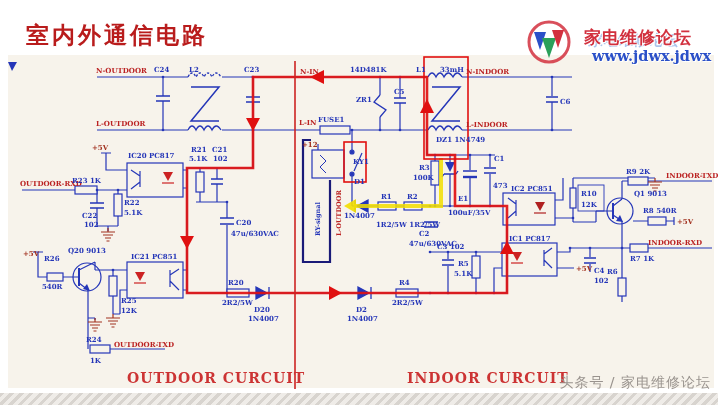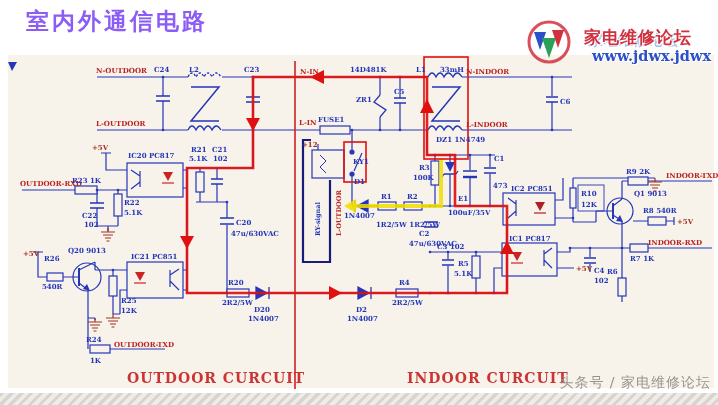--- a/index.html
+++ b/index.html
@@ -1,20 +1,20 @@
 <!DOCTYPE html>
 <html><head>
 <meta charset="utf-8">
 <style>
   html,body{margin:0;padding:0;background:#ffffff;}
   .stage{position:relative;width:718px;height:405px;background:#ffffff;overflow:hidden;
          font-family:"Liberation Sans",sans-serif;}
   .stage svg{position:absolute;left:0;top:0;}
-  .page-title{position:absolute;left:26px;top:6px;font-size:23px;font-weight:bold;
-              color:#8b5cf6;letter-spacing:3px;font-family:Liberation Mono, monospace;}
+  .page-title{position:absolute;left:26px;top:20px;font-size:23px;font-weight:bold;
+              color:#b91c1c;letter-spacing:3px;font-family:Liberation Mono, monospace;}
   .watermark{position:absolute;left:526px;top:18px;width:192px;height:52px;}
   .wm-logo{position:absolute;left:14px;top:2px;}
   .wm-name{position:absolute;left:58px;top:8px;font-size:17px;font-weight:bold;color:#d2303e;
            letter-spacing:1px;white-space:nowrap;font-family:"DejaVu Sans",sans-serif;
            text-shadow:0 0 2px #fff,1px 1px 0 #fff,-1px -1px 0 #fff;}
   .wm-ghost{position:absolute;left:62px;top:13px;font-size:15px;font-weight:bold;color:#5b8bd8;
             opacity:.5;white-space:nowrap;font-family:"DejaVu Sans",sans-serif;}
   .wm-url{position:absolute;left:66px;top:29px;font-size:14.5px;font-weight:bold;color:#2b50c8;
           white-space:nowrap;font-family:"DejaVu Serif",serif;
           text-shadow:0 0 2px #fff,1px 1px 0 #fff;}

